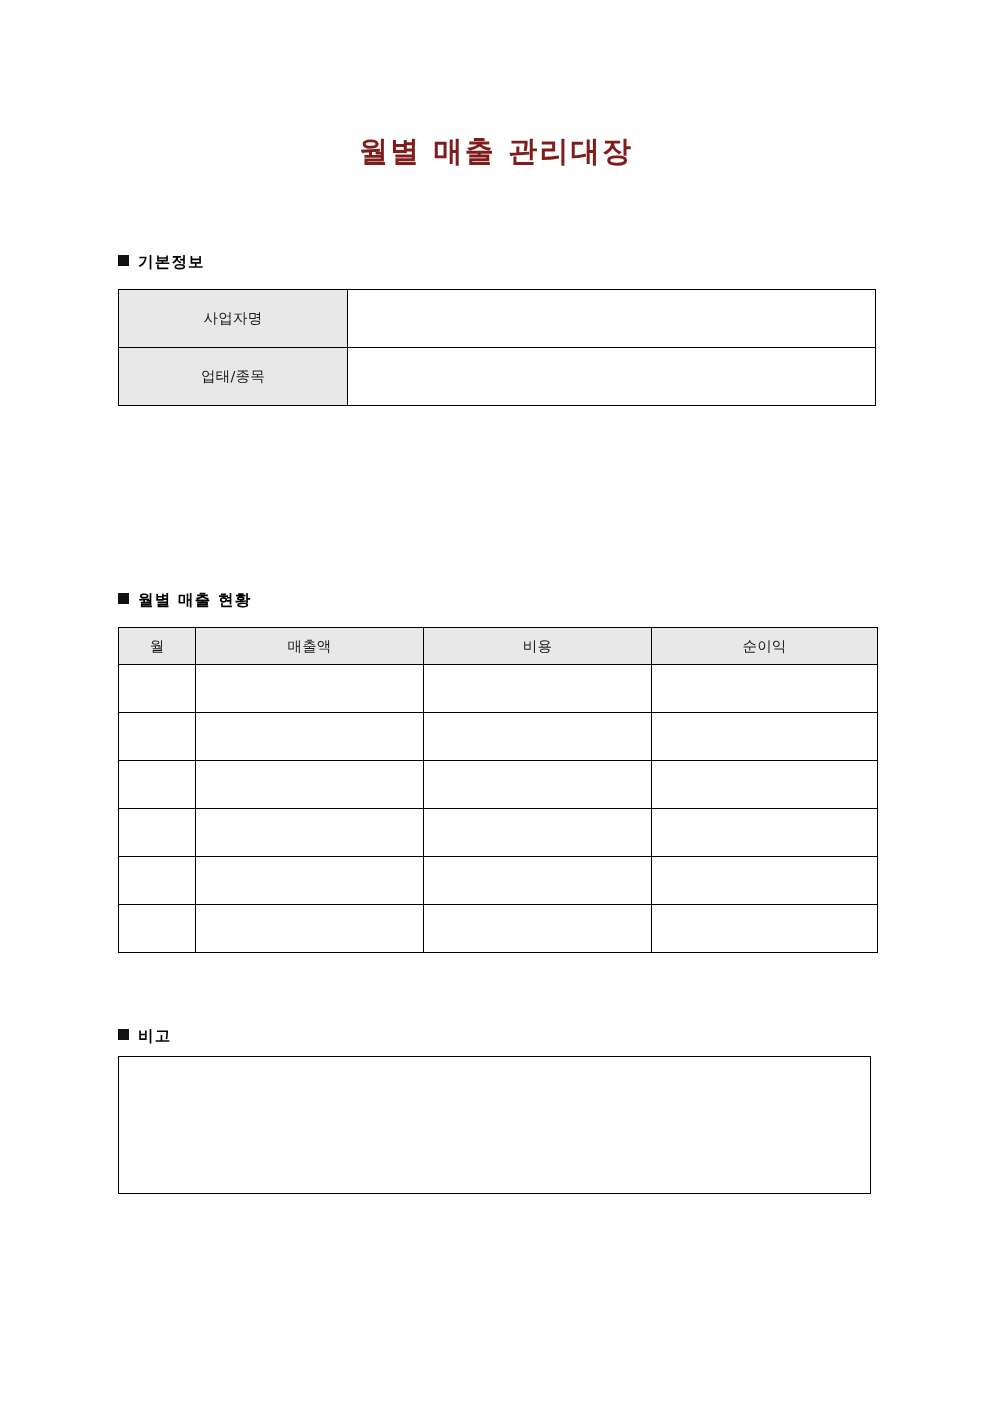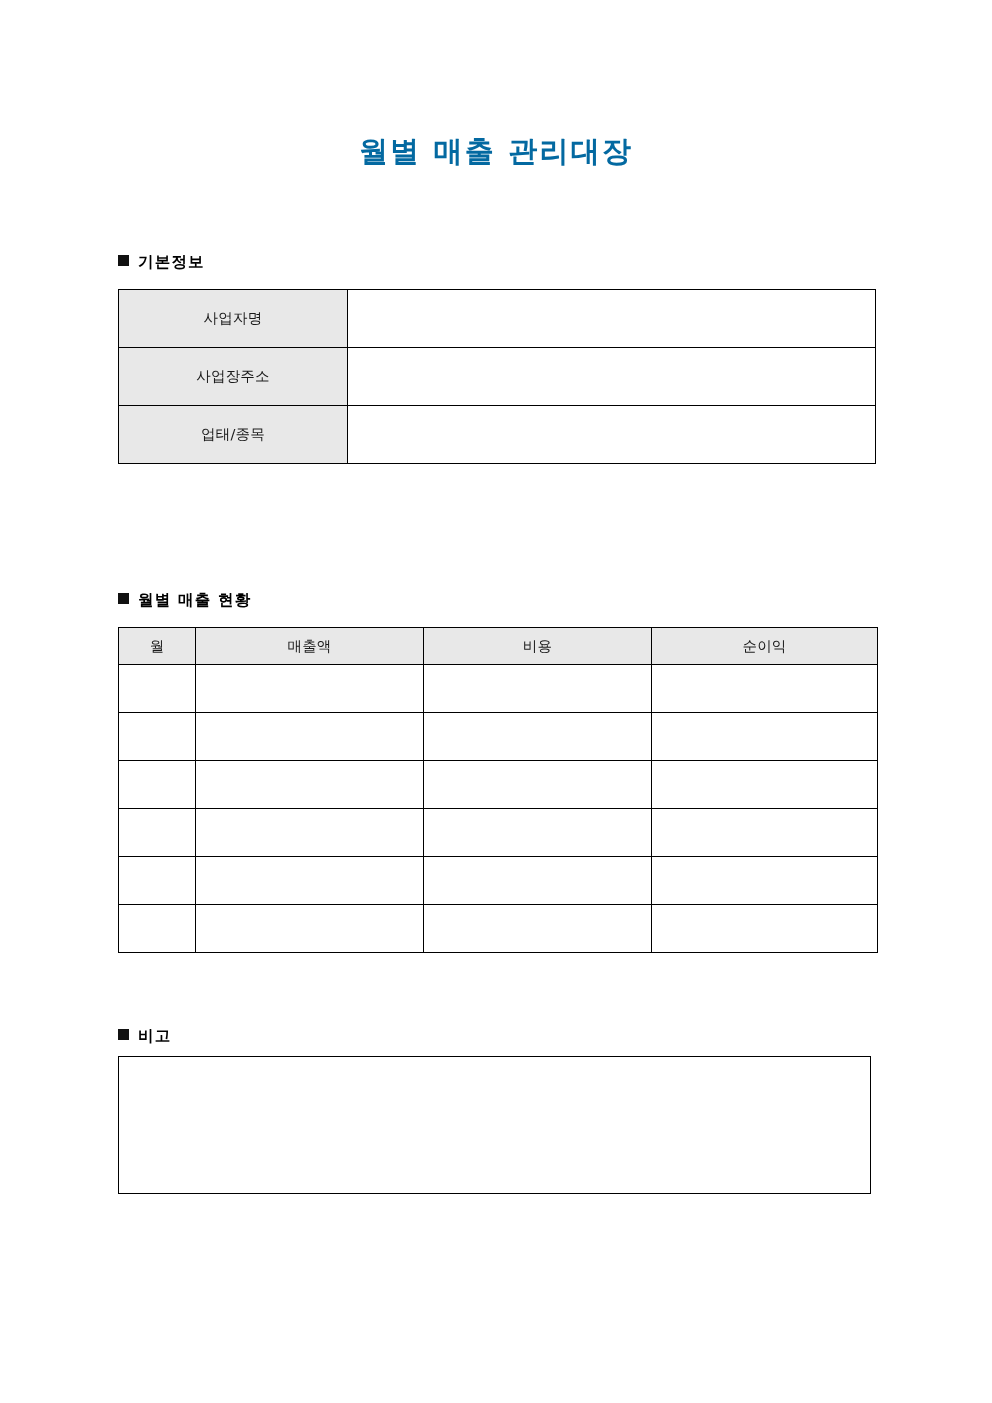--- a/index.html
+++ b/index.html
@@ -31,21 +31,21 @@
   .doc-title {
     position: absolute;
     left: 0;
     top: 131px;
     width: 992px;
     text-align: center;
     font-size: 29px;
     font-weight: bold;
     letter-spacing: 2.2px;
     line-height: 40px;
-    color: #0369a1;
+    color: #7f1d1d;
   }
 
   
   .section-heading {
     position: absolute;
     left: 118px;
     font-size: 15.5px;
     font-weight: bold;
     letter-spacing: 1.2px;
     line-height: 22px;
@@ -160,24 +160,20 @@
     <span class="bullet"></span><span class="sect-label">기본정보</span>
   </div>
 
   <table class="form-table" id="table-basic-info">
     <tbody>
       <tr>
         <td class="info-label shaded">사업자명</td>
         <td class="info-value"></td>
       </tr>
       <tr>
-        <td class="info-label shaded">사업장주소</td>
-        <td class="info-value"></td>
-      </tr>
-      <tr>
         <td class="info-label shaded">업태/종목</td>
         <td class="info-value"></td>
       </tr>
     </tbody>
   </table>
 
   <div class="section-heading" id="heading-monthly-sales">
     <span class="bullet"></span><span class="sect-label">월별 매출 현황</span>
   </div>
 

